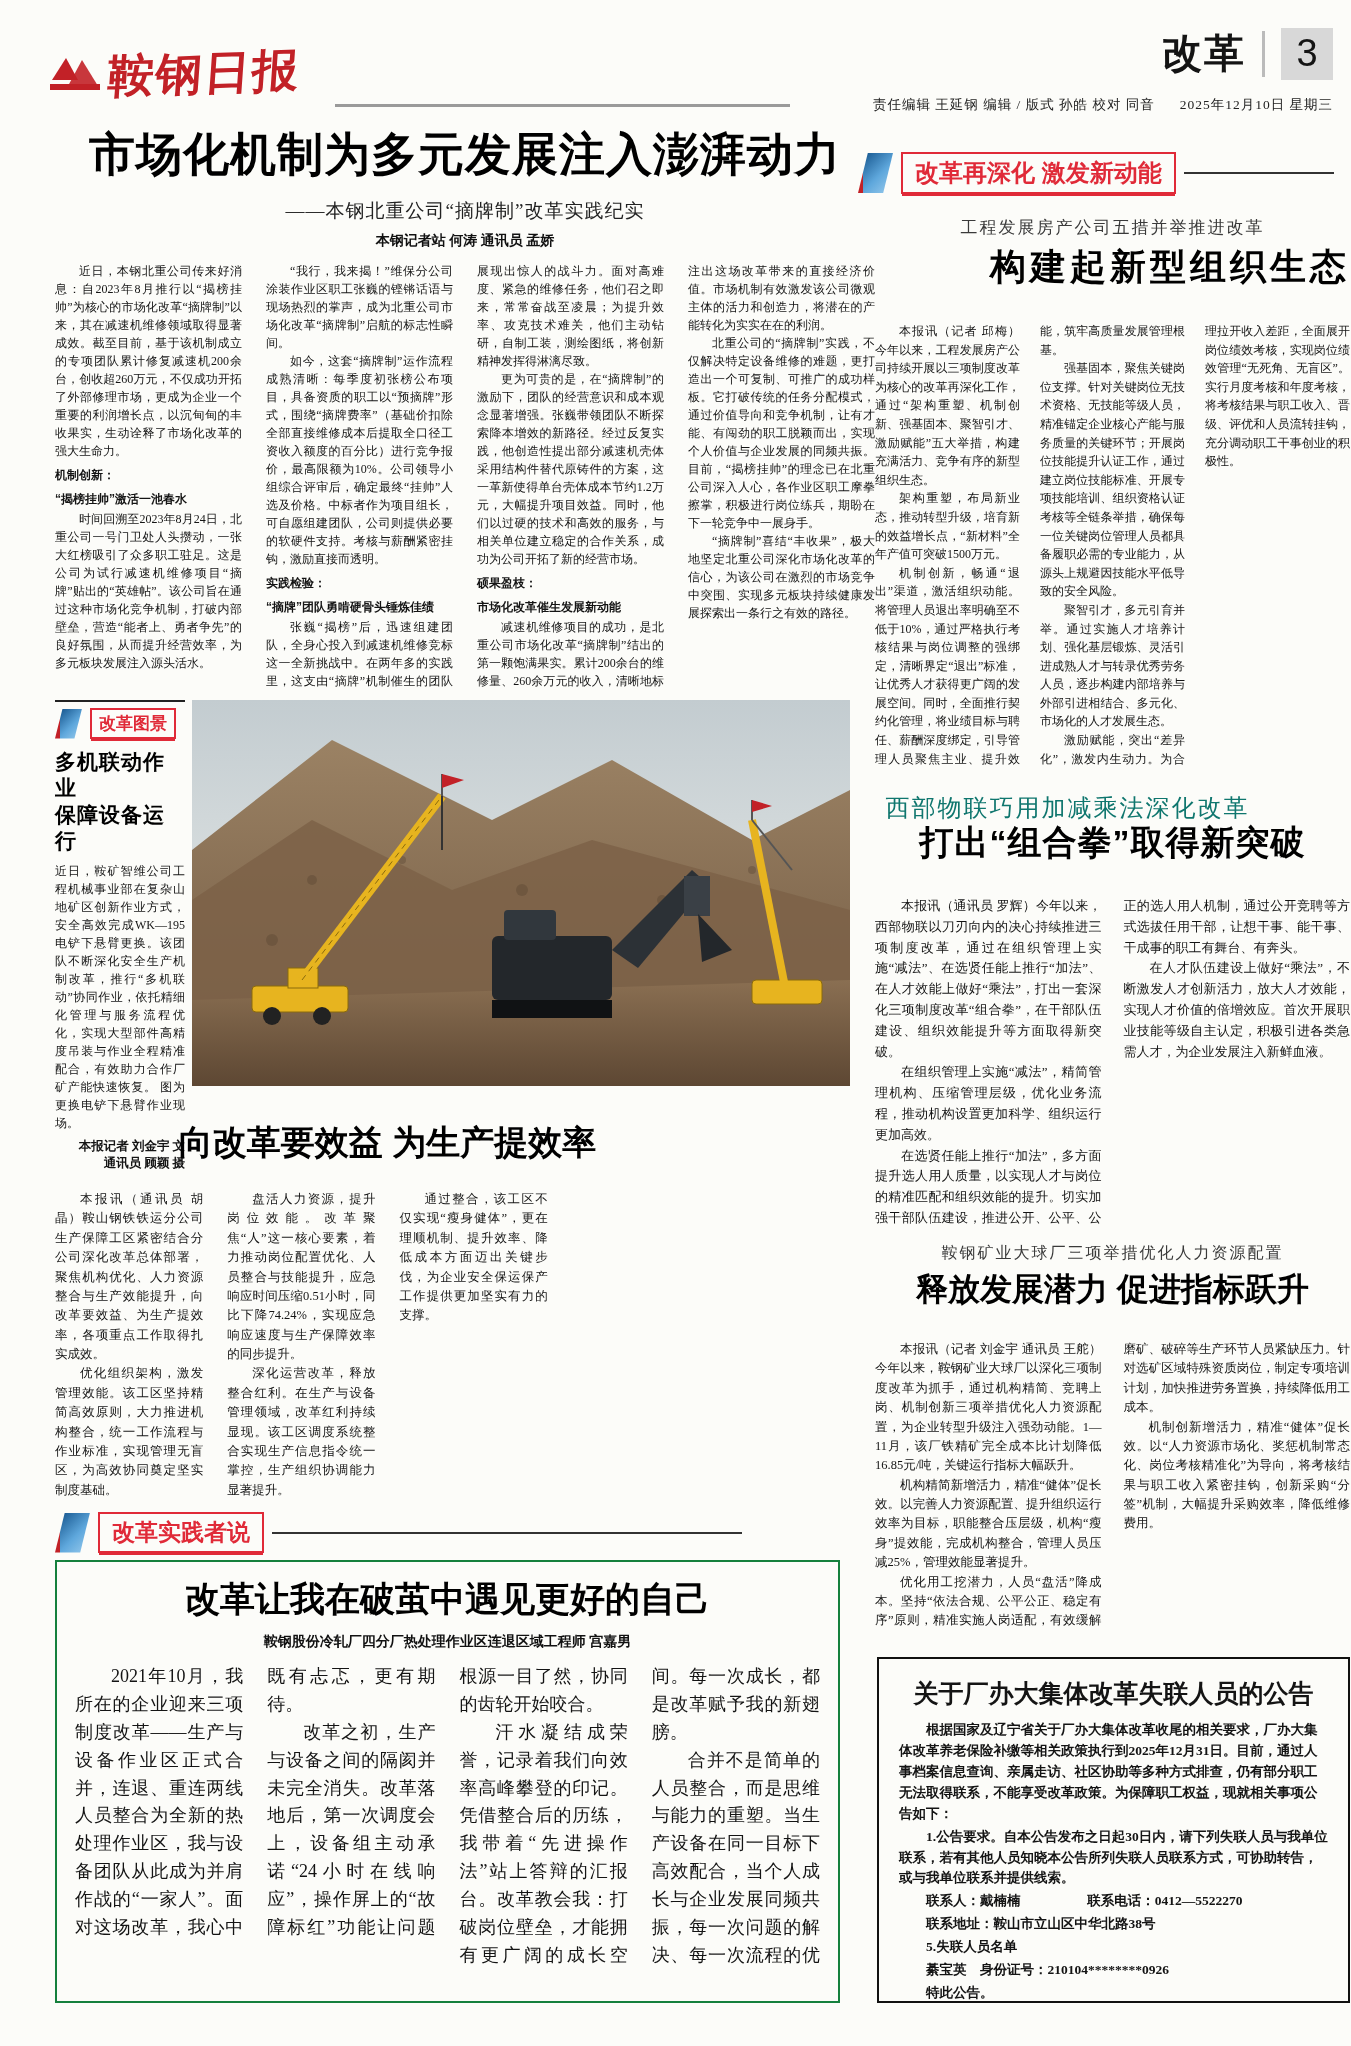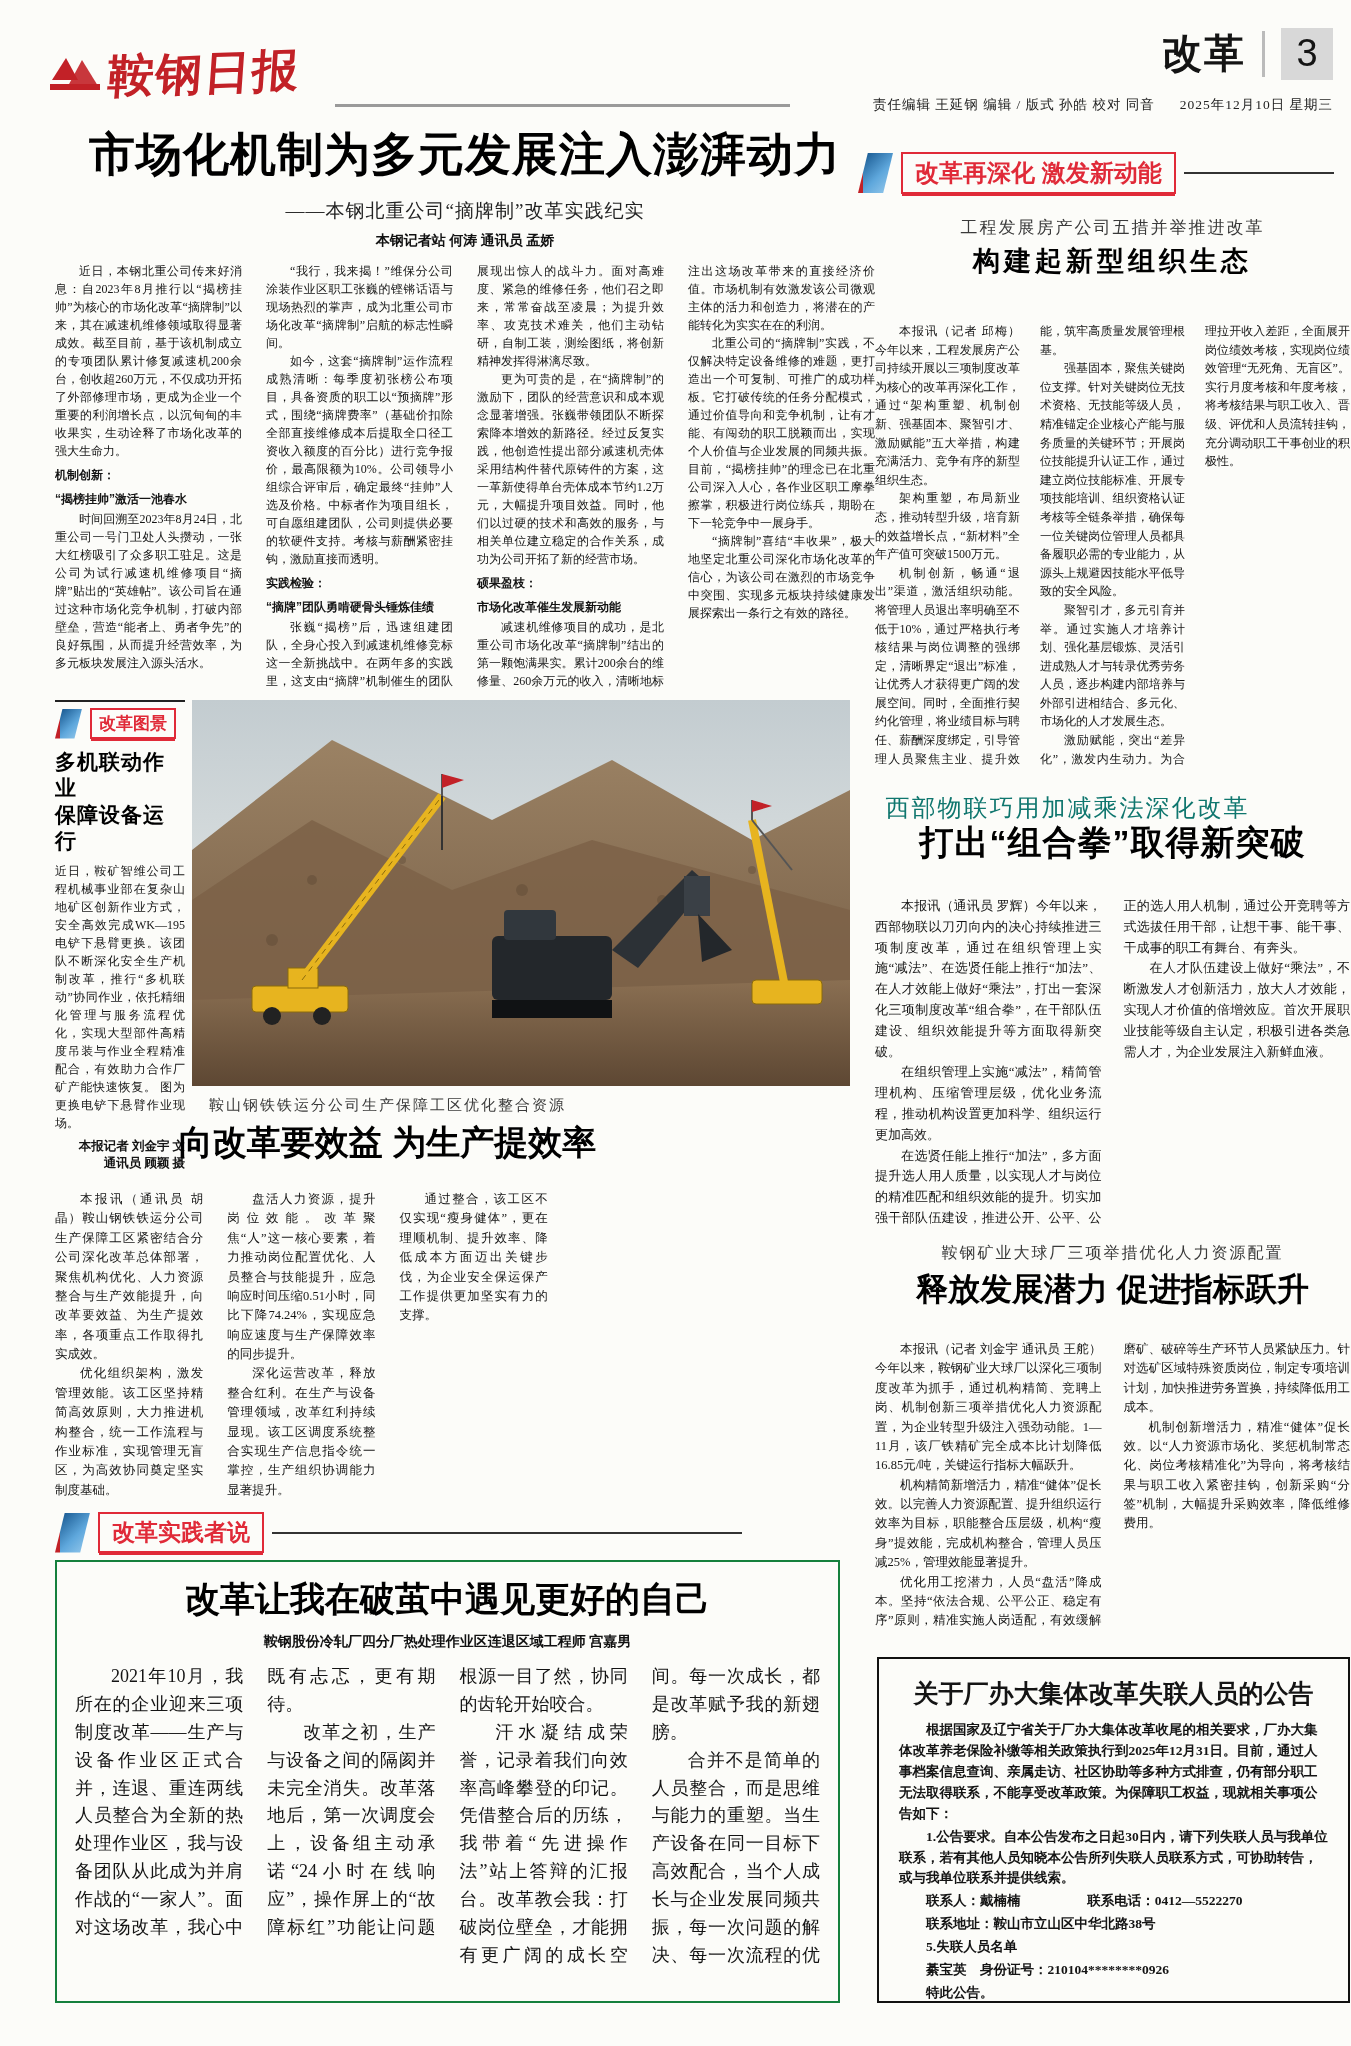--- a/index.html
+++ b/index.html
@@ -98,21 +98,21 @@
       <p>“摘牌制”喜结“丰收果”，极大地坚定北重公司深化市场化改革的信心，为该公司在激烈的市场竞争中突围、实现多元板块持续健康发展探索出一条行之有效的路径。</p>
     </div>
   </div>
 
   <div class="abs flag" style="left:858px;top:152px;width:492px;">
     <span class="chev"></span>
     <span class="lab" style="font-size:24px;">改革再深化  激发新动能</span>
     <span class="rule" style="width:150px;"></span>
   </div>
   <div class="abs kicker" style="left:875px;top:216px;width:475px;">工程发展房产公司五措并举推进改革</div>
-  <div class="abs h-big" style="left:875px;top:243px;width:475px;font-size:27px;letter-spacing:4px;">构建起新型组织生态</div>
+  <div class="abs h-big" style="left:875px;top:243px;width:475px;font-size:36px;letter-spacing:4px;text-align:right;">构建起新型组织生态</div>
   <div class="abs cols c3" style="left:875px;top:322px;width:475px;height:458px;font-size:12px;line-height:1.55;">
     <p>本报讯（记者 邱梅）今年以来，工程发展房产公司持续开展以三项制度改革为核心的改革再深化工作，通过“架构重塑、机制创新、强基固本、聚智引才、激励赋能”五大举措，构建充满活力、竞争有序的新型组织生态。</p>
     <p>架构重塑，布局新业态，推动转型升级，培育新的效益增长点，“新材料”全年产值可突破1500万元。</p>
     <p>机制创新，畅通“退出”渠道，激活组织动能。将管理人员退出率明确至不低于10%，通过严格执行考核结果与岗位调整的强绑定，清晰界定“退出”标准，让优秀人才获得更广阔的发展空间。同时，全面推行契约化管理，将业绩目标与聘任、薪酬深度绑定，引导管理人员聚焦主业、提升效能，筑牢高质量发展管理根基。</p>
     <p>强基固本，聚焦关键岗位支撑。针对关键岗位无技术资格、无技能等级人员，精准锚定企业核心产能与服务质量的关键环节；开展岗位技能提升认证工作，通过建立岗位技能标准、开展专项技能培训、组织资格认证考核等全链条举措，确保每一位关键岗位管理人员都具备履职必需的专业能力，从源头上规避因技能水平低导致的安全风险。</p>
     <p>聚智引才，多元引育并举。通过实施人才培养计划、强化基层锻炼、灵活引进成熟人才与转录优秀劳务人员，逐步构建内部培养与外部引进相结合、多元化、市场化的人才发展生态。</p>
     <p>激励赋能，突出“差异化”，激发内生动力。为合理拉开收入差距，全面展开岗位绩效考核，实现岗位绩效管理“无死角、无盲区”。实行月度考核和年度考核，将考核结果与职工收入、晋级、评优和人员流转挂钩，充分调动职工干事创业的积极性。</p>
   </div>
 
   <div class="abs photo-panel">
@@ -208,21 +208,20 @@
 
   <div class="abs kicker" style="left:875px;top:1243px;width:475px;font-size:16px;">鞍钢矿业大球厂三项举措优化人力资源配置</div>
   <div class="abs h-big" style="left:875px;top:1268px;width:475px;font-size:32px;">释放发展潜力  促进指标跃升</div>
   <div class="abs cols c2" style="left:875px;top:1340px;width:475px;height:302px;font-size:12.5px;line-height:1.55;">
     <p>本报讯（记者 刘金宇 通讯员 王舵）今年以来，鞍钢矿业大球厂以深化三项制度改革为抓手，通过机构精简、竞聘上岗、机制创新三项举措优化人力资源配置，为企业转型升级注入强劲动能。1—11月，该厂铁精矿完全成本比计划降低16.85元/吨，关键运行指标大幅跃升。</p>
     <p>机构精简新增活力，精准“健体”促长效。以完善人力资源配置、提升组织运行效率为目标，职能整合压层级，机构“瘦身”提效能，完成机构整合，管理人员压减25%，管理效能显著提升。</p>
     <p>优化用工挖潜力，人员“盘活”降成本。坚持“依法合规、公平公正、稳定有序”原则，精准实施人岗适配，有效缓解磨矿、破碎等生产环节人员紧缺压力。针对选矿区域特殊资质岗位，制定专项培训计划，加快推进劳务置换，持续降低用工成本。</p>
     <p>机制创新增活力，精准“健体”促长效。以“人力资源市场化、奖惩机制常态化、岗位考核精准化”为导向，将考核结果与职工收入紧密挂钩，创新采购“分签”机制，大幅提升采购效率，降低维修费用。</p>
   </div>
 
-  <div class="abs kicker" style="left:55px;top:1096px;width:665px;font-size:15px;">鞍山钢铁铁运分公司生产保障工区优化整合资源</div>
   <div class="abs h-big" style="left:55px;top:1120px;width:665px;font-size:34px;">向改革要效益  为生产提效率</div>
   <div class="abs cols c4" style="left:55px;top:1190px;width:665px;height:312px;font-size:12.5px;line-height:1.55;">
     <p>本报讯（通讯员 胡晶）鞍山钢铁铁运分公司生产保障工区紧密结合分公司深化改革总体部署，聚焦机构优化、人力资源整合与生产效能提升，向改革要效益、为生产提效率，各项重点工作取得扎实成效。</p>
     <p>优化组织架构，激发管理效能。该工区坚持精简高效原则，大力推进机构整合，统一工作流程与作业标准，实现管理无盲区，为高效协同奠定坚实制度基础。</p>
     <p>盘活人力资源，提升岗位效能。改革聚焦“人”这一核心要素，着力推动岗位配置优化、人员整合与技能提升，应急响应时间压缩0.51小时，同比下降74.24%，实现应急响应速度与生产保障效率的同步提升。</p>
     <p>深化运营改革，释放整合红利。在生产与设备管理领域，改革红利持续显现。该工区调度系统整合实现生产信息指令统一掌控，生产组织协调能力显著提升。</p>
     <p>通过整合，该工区不仅实现“瘦身健体”，更在理顺机制、提升效率、降低成本方面迈出关键步伐，为企业安全保运保产工作提供更加坚实有力的支撑。</p>
   </div>
 
   <div class="abs flag" style="left:55px;top:1512px;width:785px;">

